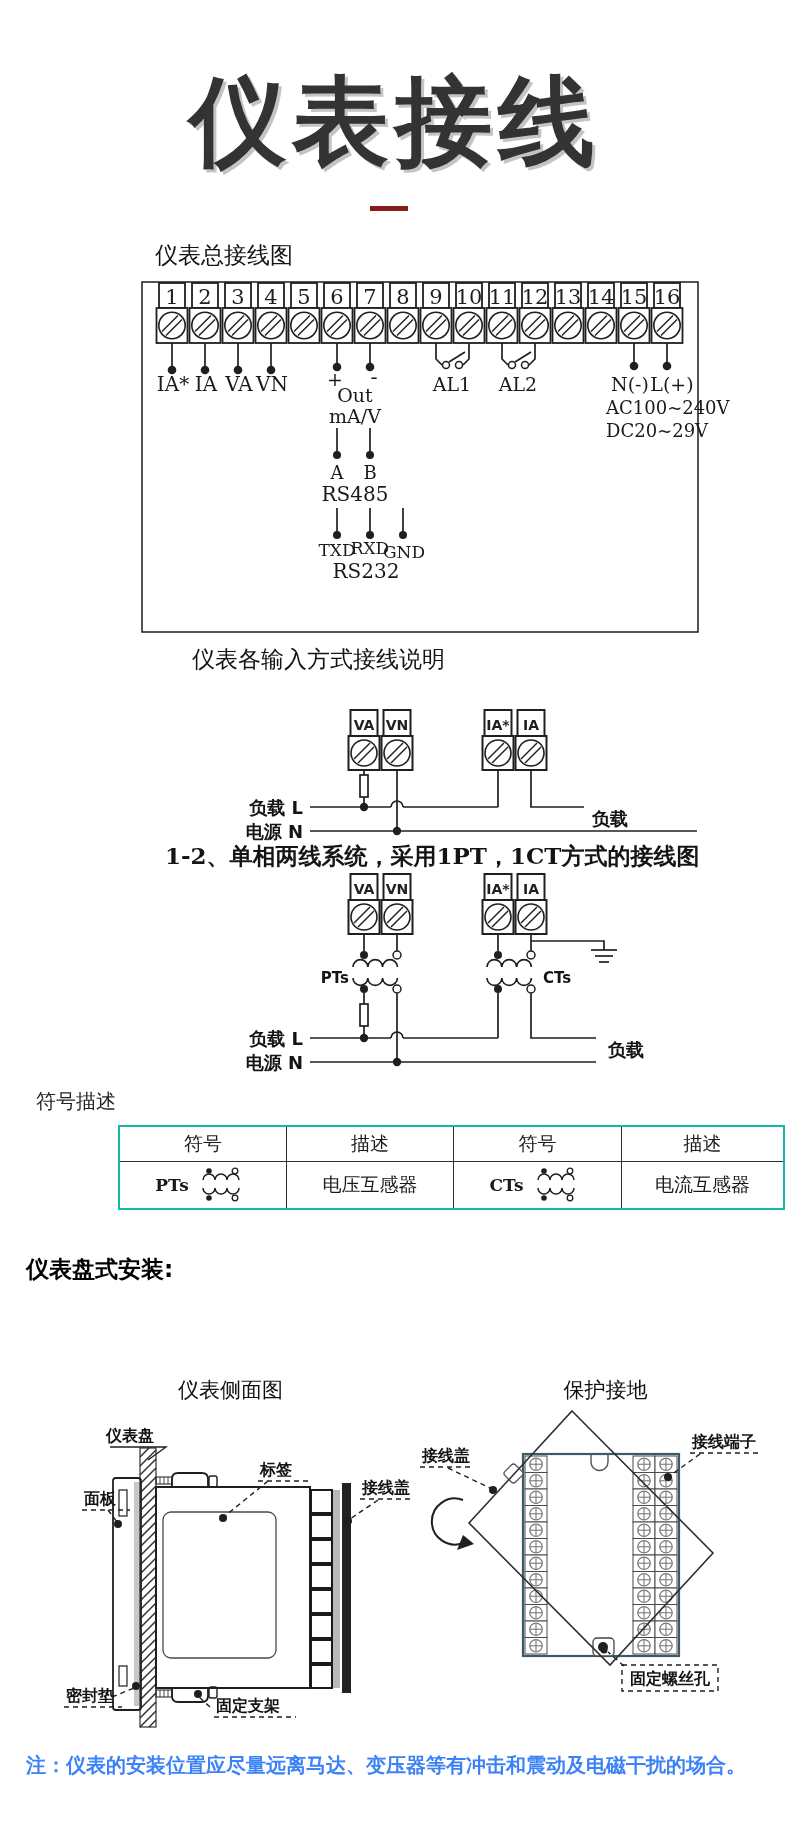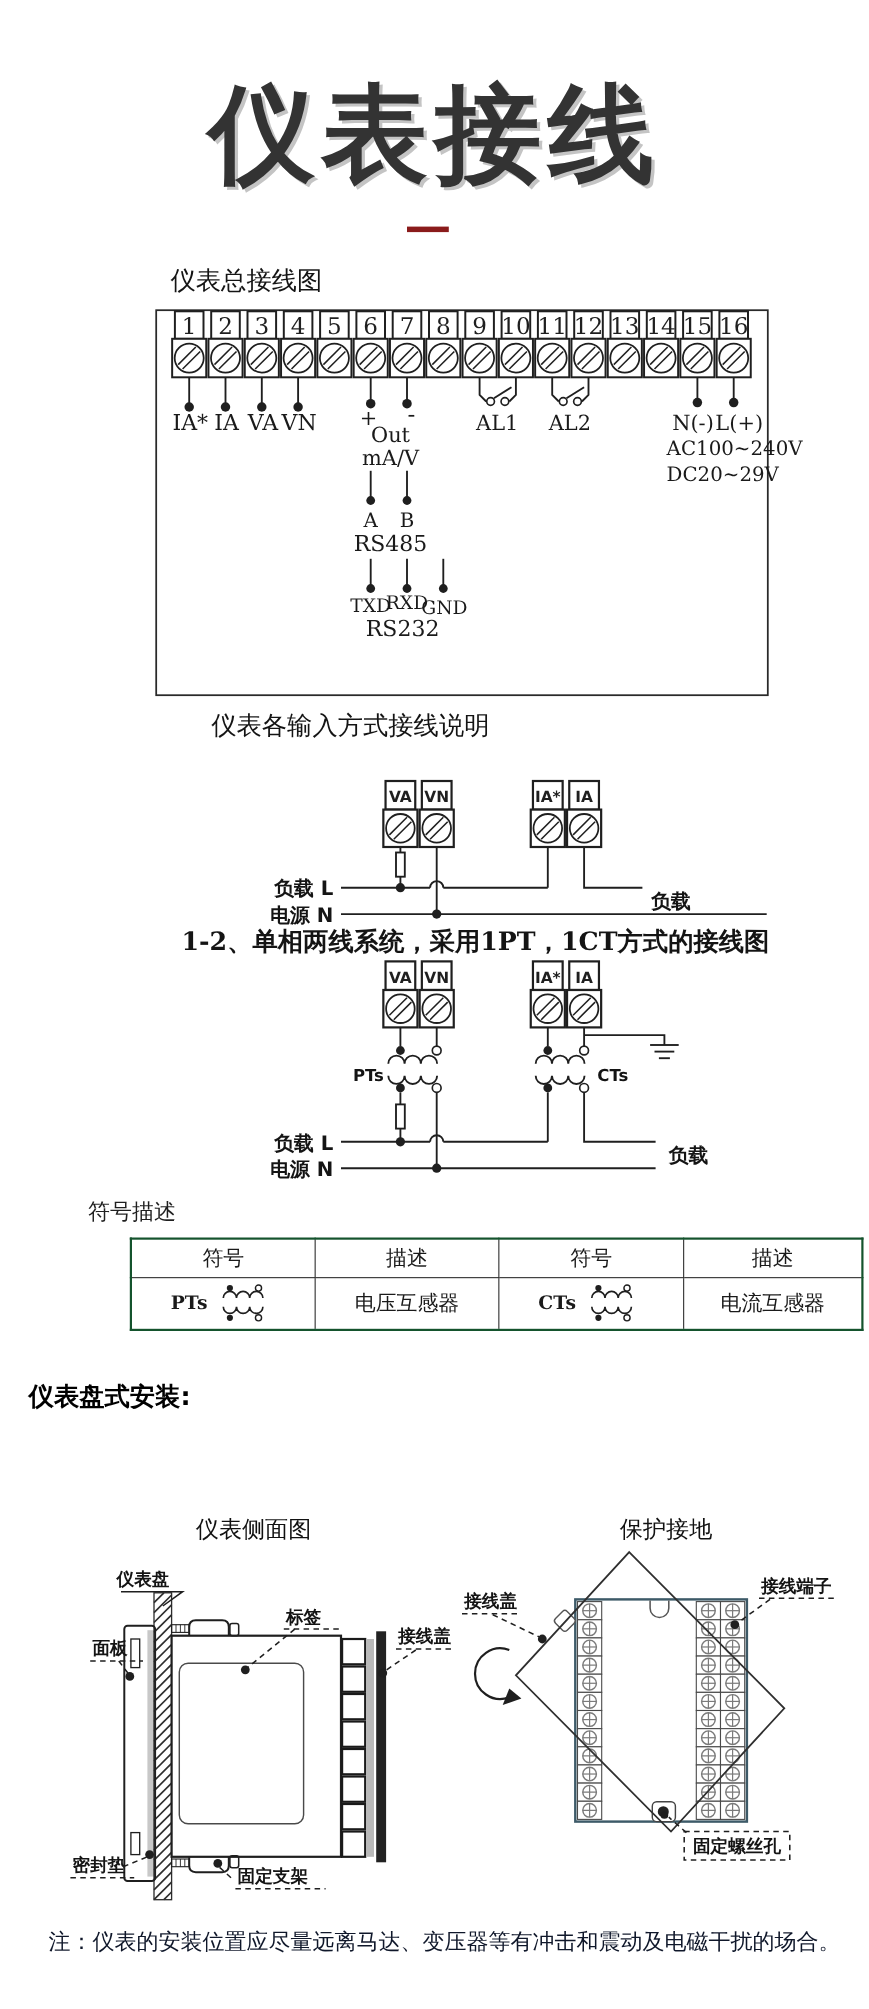--- a/index.html
+++ b/index.html
@@ -9,38 +9,38 @@
   .serif{font-family:"DejaVu Serif","Liberation Serif",serif;}
   .sans{font-family:"DejaVu Sans","Liberation Sans",sans-serif;}
   #page-title{top:58px;left:0;width:790px;text-align:center;font-size:97px;font-weight:800;
               letter-spacing:6px;color:#333;text-shadow:3px 3px 0 #c4c4c4;}
   #title-underline{top:206px;left:370px;width:38px;height:5px;background:#8a1b1b;}
   .sec-heading{color:#141414;}
   #h-master{top:240px;left:155px;font-size:23px;}
   #h-modes{top:644px;left:165px;font-size:23px;margin-left:27px;}
   #h-mode1{top:677px;left:165px;font-size:23px;}
   #h-mode2{top:841px;left:165px;font-size:23px;font-weight:bold;}
-  #h-symbols{top:1088px;left:36px;font-size:20px;margin-left:44px;}
+  #h-symbols{top:1088px;left:36px;font-size:20px;}
   #symbol-table-wrap{top:1125px;left:118px;}
   table{border-collapse:collapse;}
   #symbol-table td{border:1.6px solid #2e2e2e;text-align:center;vertical-align:middle;
       font-family:"DejaVu Serif","Liberation Serif",serif;font-size:19px;color:#1a1a1a;}
   #symbol-table tr.hdr td{height:32px;}
   #symbol-table tr.row td{height:44px;}
   .c1{width:164px}.c2{width:164px}.c3{width:165px}.c4{width:159px}
   .symcell{display:flex;align-items:center;justify-content:center;gap:6px;}
   .symcell .lbl{font-family:"DejaVu Serif","Liberation Serif",serif;font-size:17px;font-weight:bold;}
   #h-install{top:1254px;left:26px;font-size:23px;font-weight:bold;color:#000;}
   #install-para{top:1287px;left:20px;width:756px;font-size:21px;line-height:32px;
                 text-indent:2em;color:#111;font-weight:500;}
   .fig-title{font-family:"DejaVu Serif","Liberation Serif",serif;font-weight:normal;
              font-size:21px;color:#111;text-align:center;width:205px;}
   #t-side{top:1376px;left:128px;}
   #t-back{top:1376px;left:503px;}
-  #bottom-note{top:1752px;left:26px;width:756px;font-size:20px;font-weight:400;color:#0f172a;text-align:center;}
+  #bottom-note{top:1752px;left:26px;width:756px;font-size:20px;font-weight:700;color:#3b82f6;}
   svg{position:absolute;overflow:visible;}
 </style>
 </head>
 <body>
 
 <div id="page">
 
   <div id="page-title" class="abs sans">仪表接线</div>
   <div id="title-underline" class="abs"></div>
 
@@ -334,21 +334,21 @@
       <text x="543" y="983" font-size="15">CTs</text>
       <text x="303" y="1045" text-anchor="end" font-size="18">负载 L</text>
       <text x="303" y="1069" text-anchor="end" font-size="18">电源 N</text>
       <text x="608" y="1056" font-size="18">负载</text>
     </g>
   </svg>
 
   <div id="h-symbols" class="abs serif">符号描述</div>
 
   <div id="symbol-table-wrap" class="abs">
-    <table id="symbol-table" style="border:2px solid #14532d;">
+    <table id="symbol-table" style="border:2px solid #14b8a6;">
       <tbody>
           <tr class="hdr">
         <td class="c1">符号</td>
         <td class="c2">描述</td>
         <td class="c3">符号</td>
         <td class="c4">描述</td>
       </tr>
       <tr class="row">
         <td>
           <div class="symcell">

